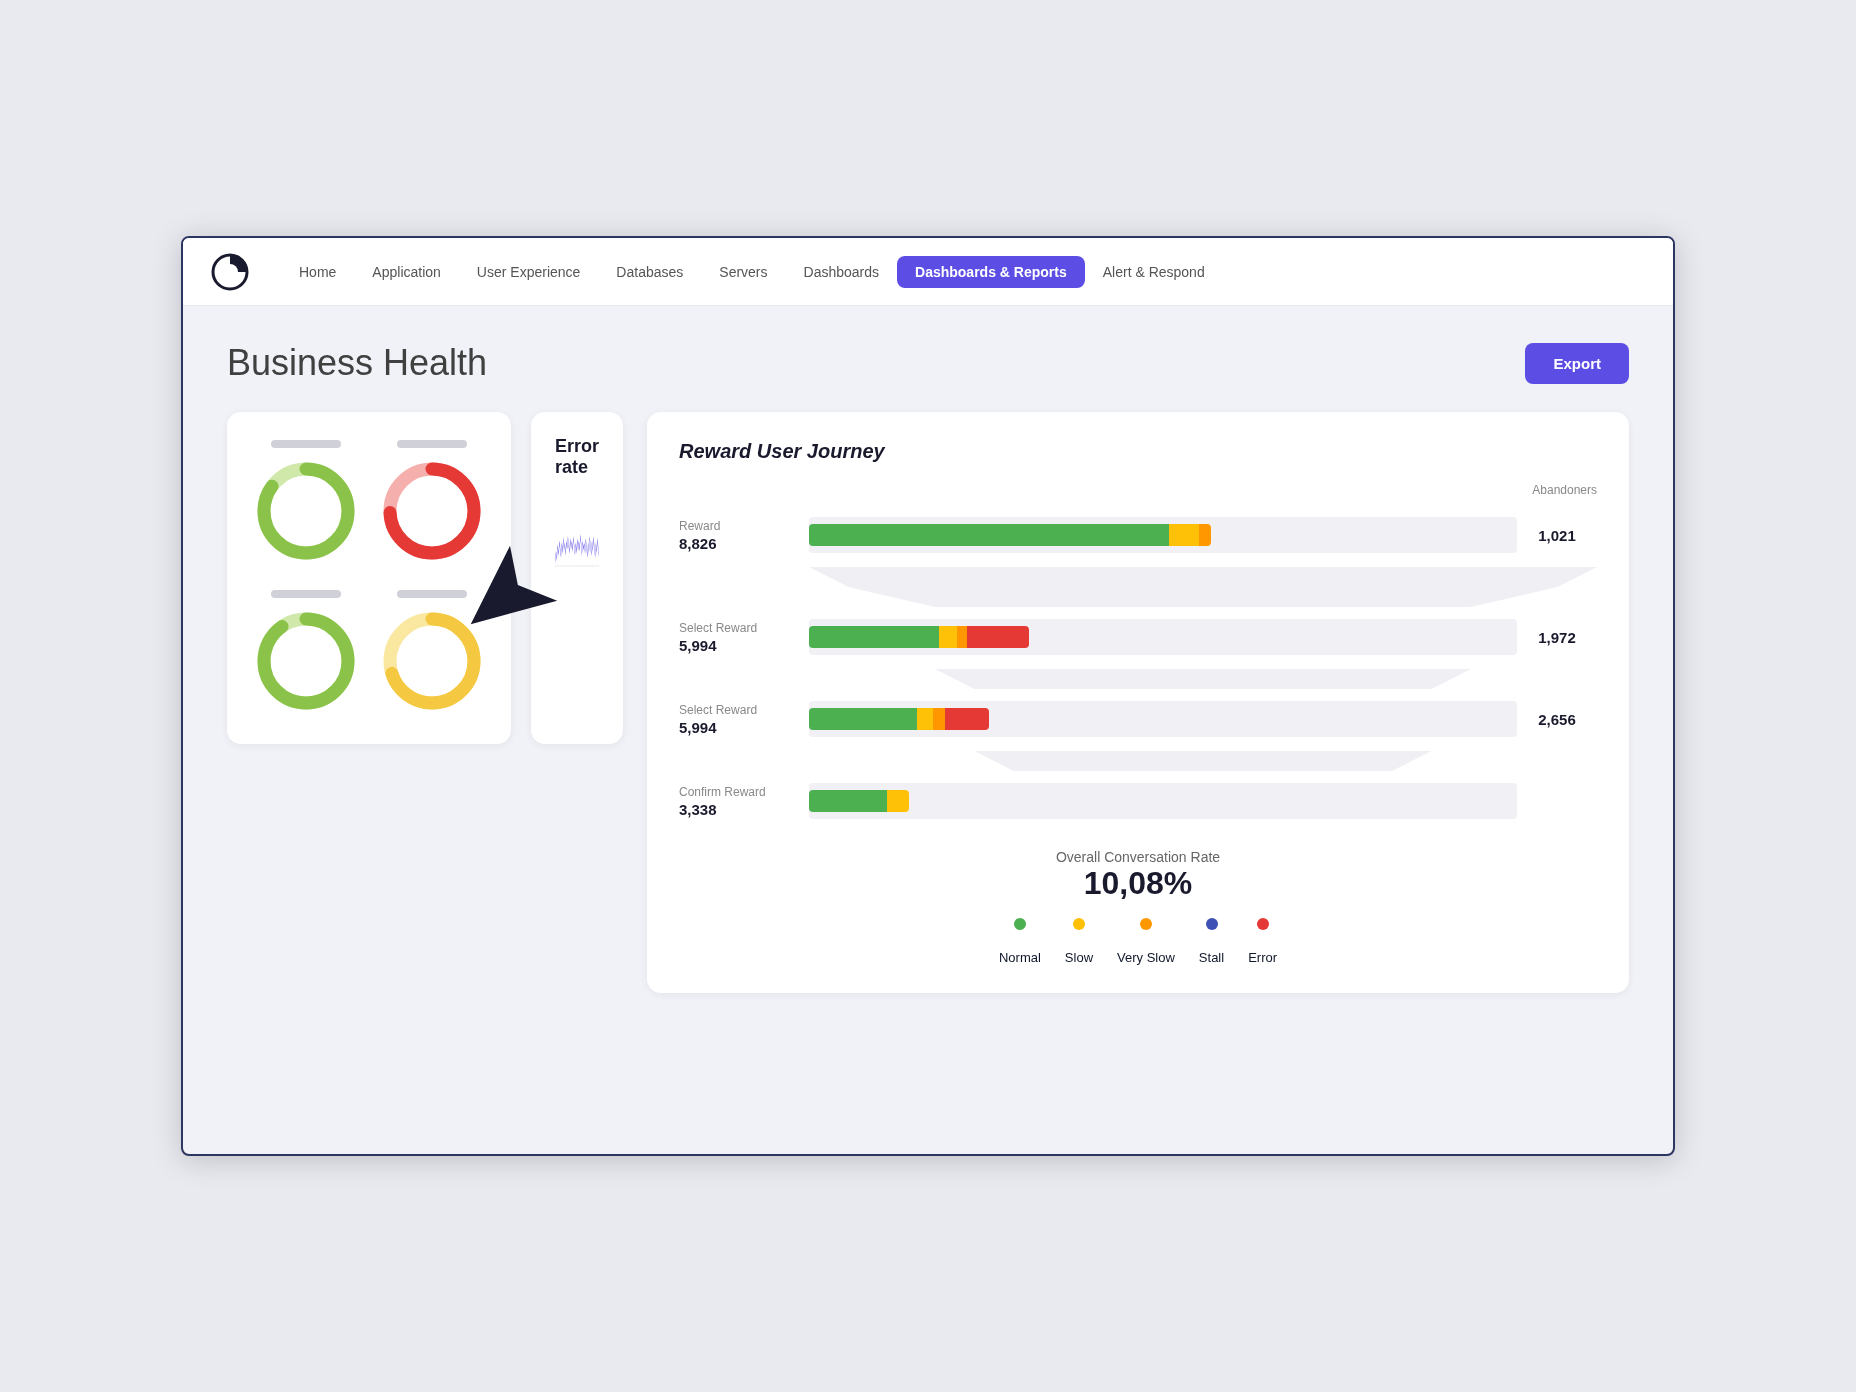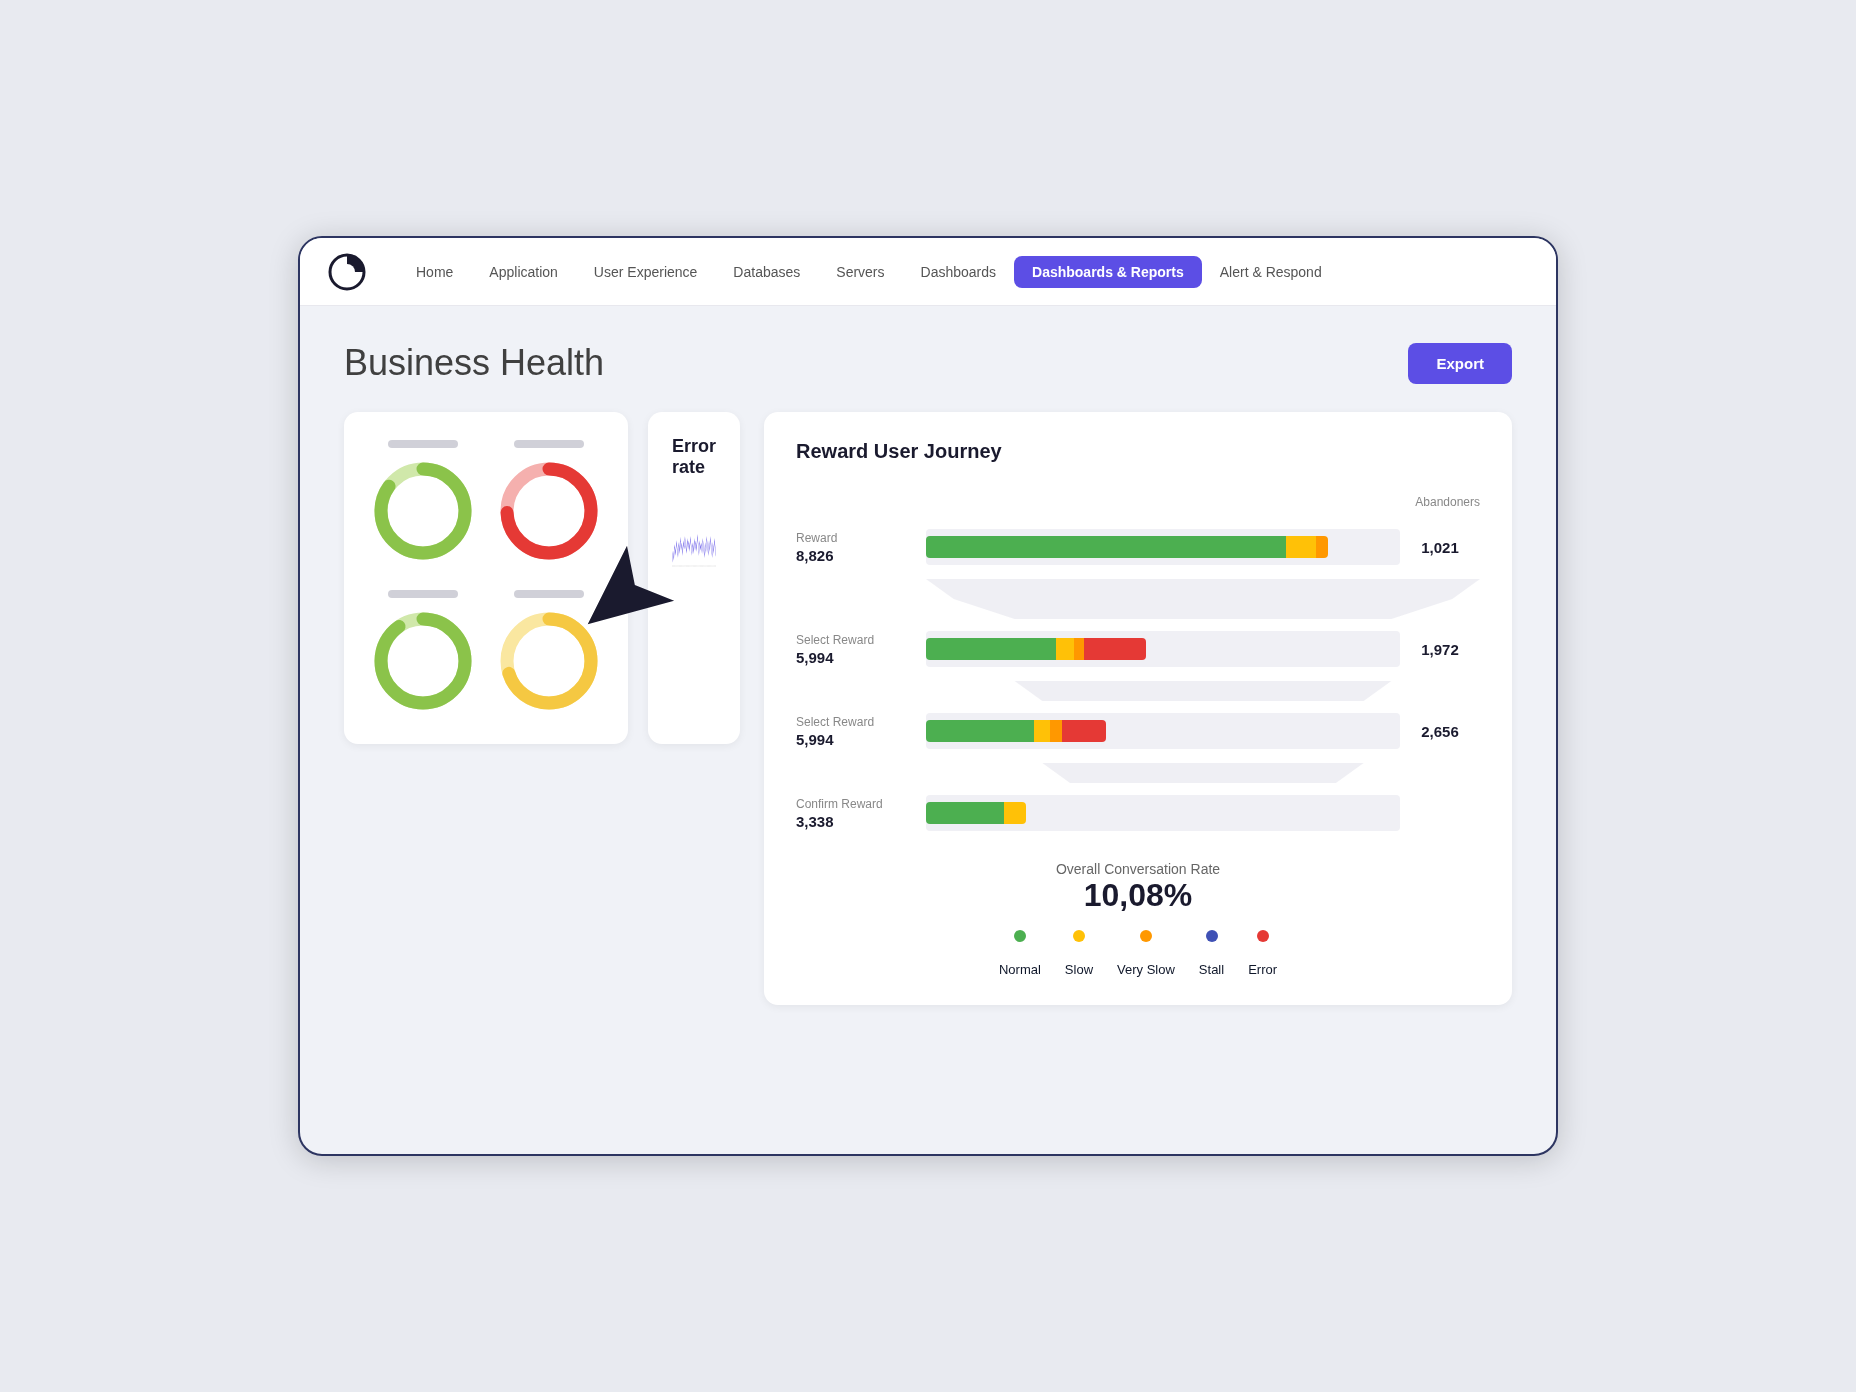--- a/index.html
+++ b/index.html
@@ -7,24 +7,24 @@
       font-family: -apple-system, BlinkMacSystemFont, 'Segoe UI', sans-serif;
       background: #e8eaf0;
       display: flex;
       justify-content: center;
       align-items: center;
       min-height: 100vh;
       padding: 20px;
     }
     .app-container {
       background: #f0f2f7;
-      border-radius: 24px;
+      border-radius: 8px;
       box-shadow: 0 4px 30px rgba(0,0,0,0.18);
       border: 2px solid #2d3561;
-      width: 1260px;
+      width: 1494px;
       min-height: 920px;
       overflow: hidden;
     }
     
     .navbar {
       background: #fff;
       display: flex;
       align-items: center;
       padding: 0 28px;
       height: 68px;
@@ -152,21 +152,22 @@
       flex: 1;
       background: #fff;
       border-radius: 14px;
       padding: 28px 32px;
       box-shadow: 0 2px 8px rgba(0,0,0,0.06);
     }
     .journey-title {
       font-size: 20px;
       font-weight: 700;
       color: #1a1a2e;
-      margin-bottom: 32px;
+      margin-bottom: 20px;
+      font-style: italic;
     }
     
     .funnel-section { width: 100%; }
     .funnel-row {
       display: flex;
       align-items: center;
       margin-bottom: 2px;
     }
     .funnel-label-area {
       width: 130px;

